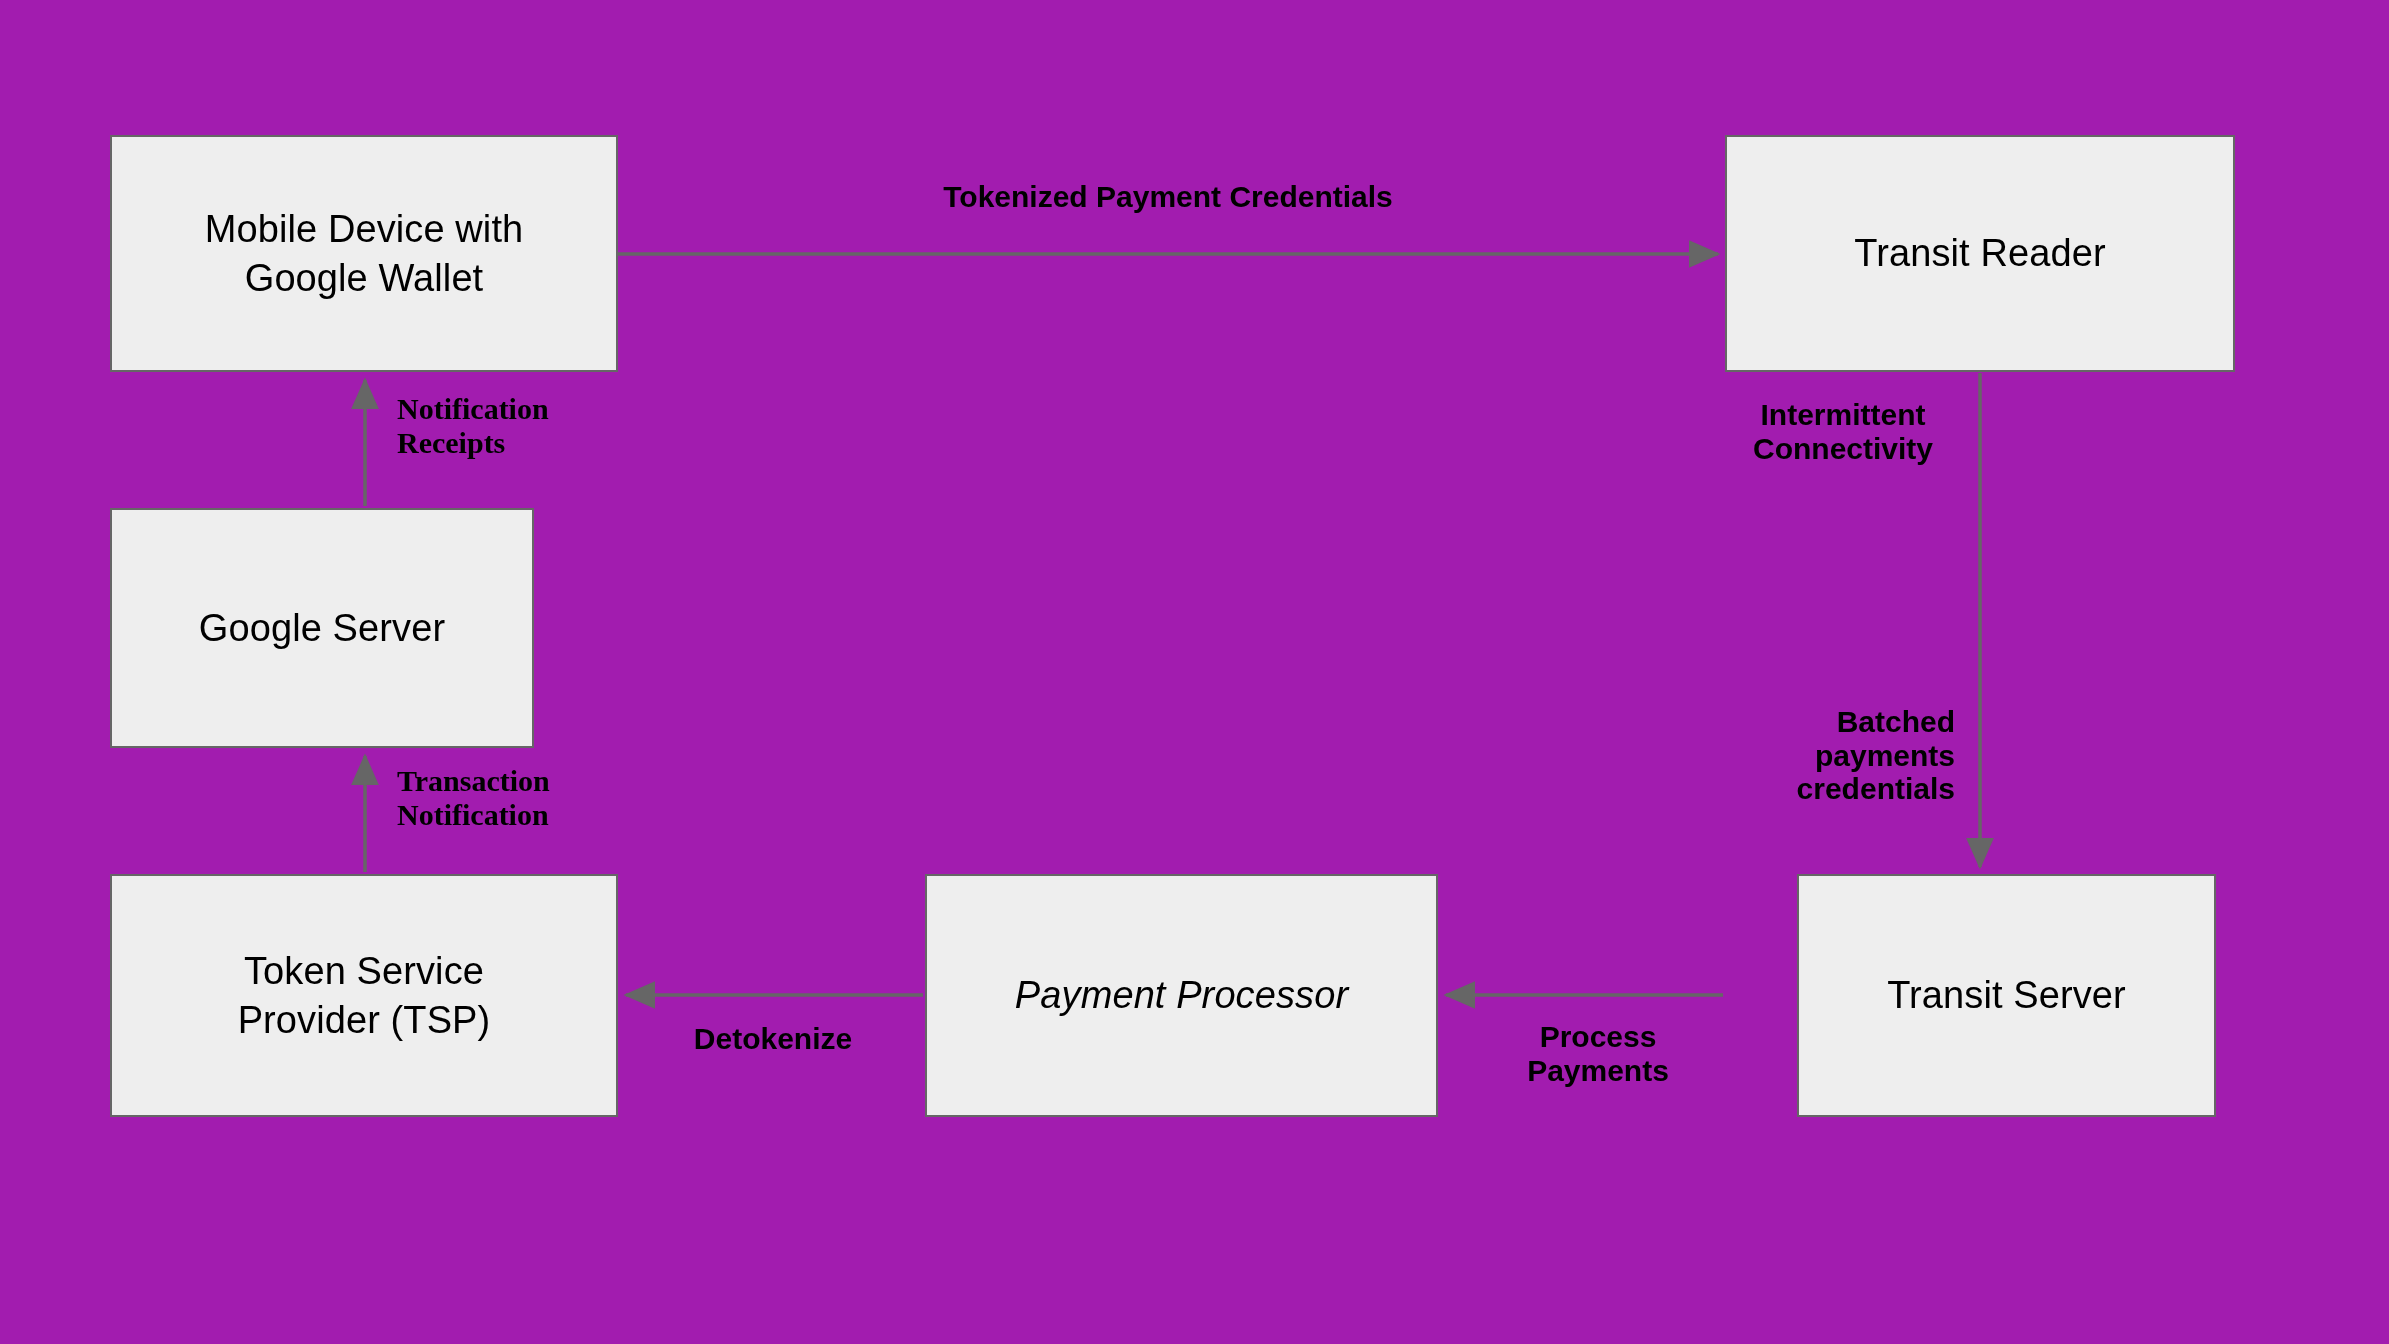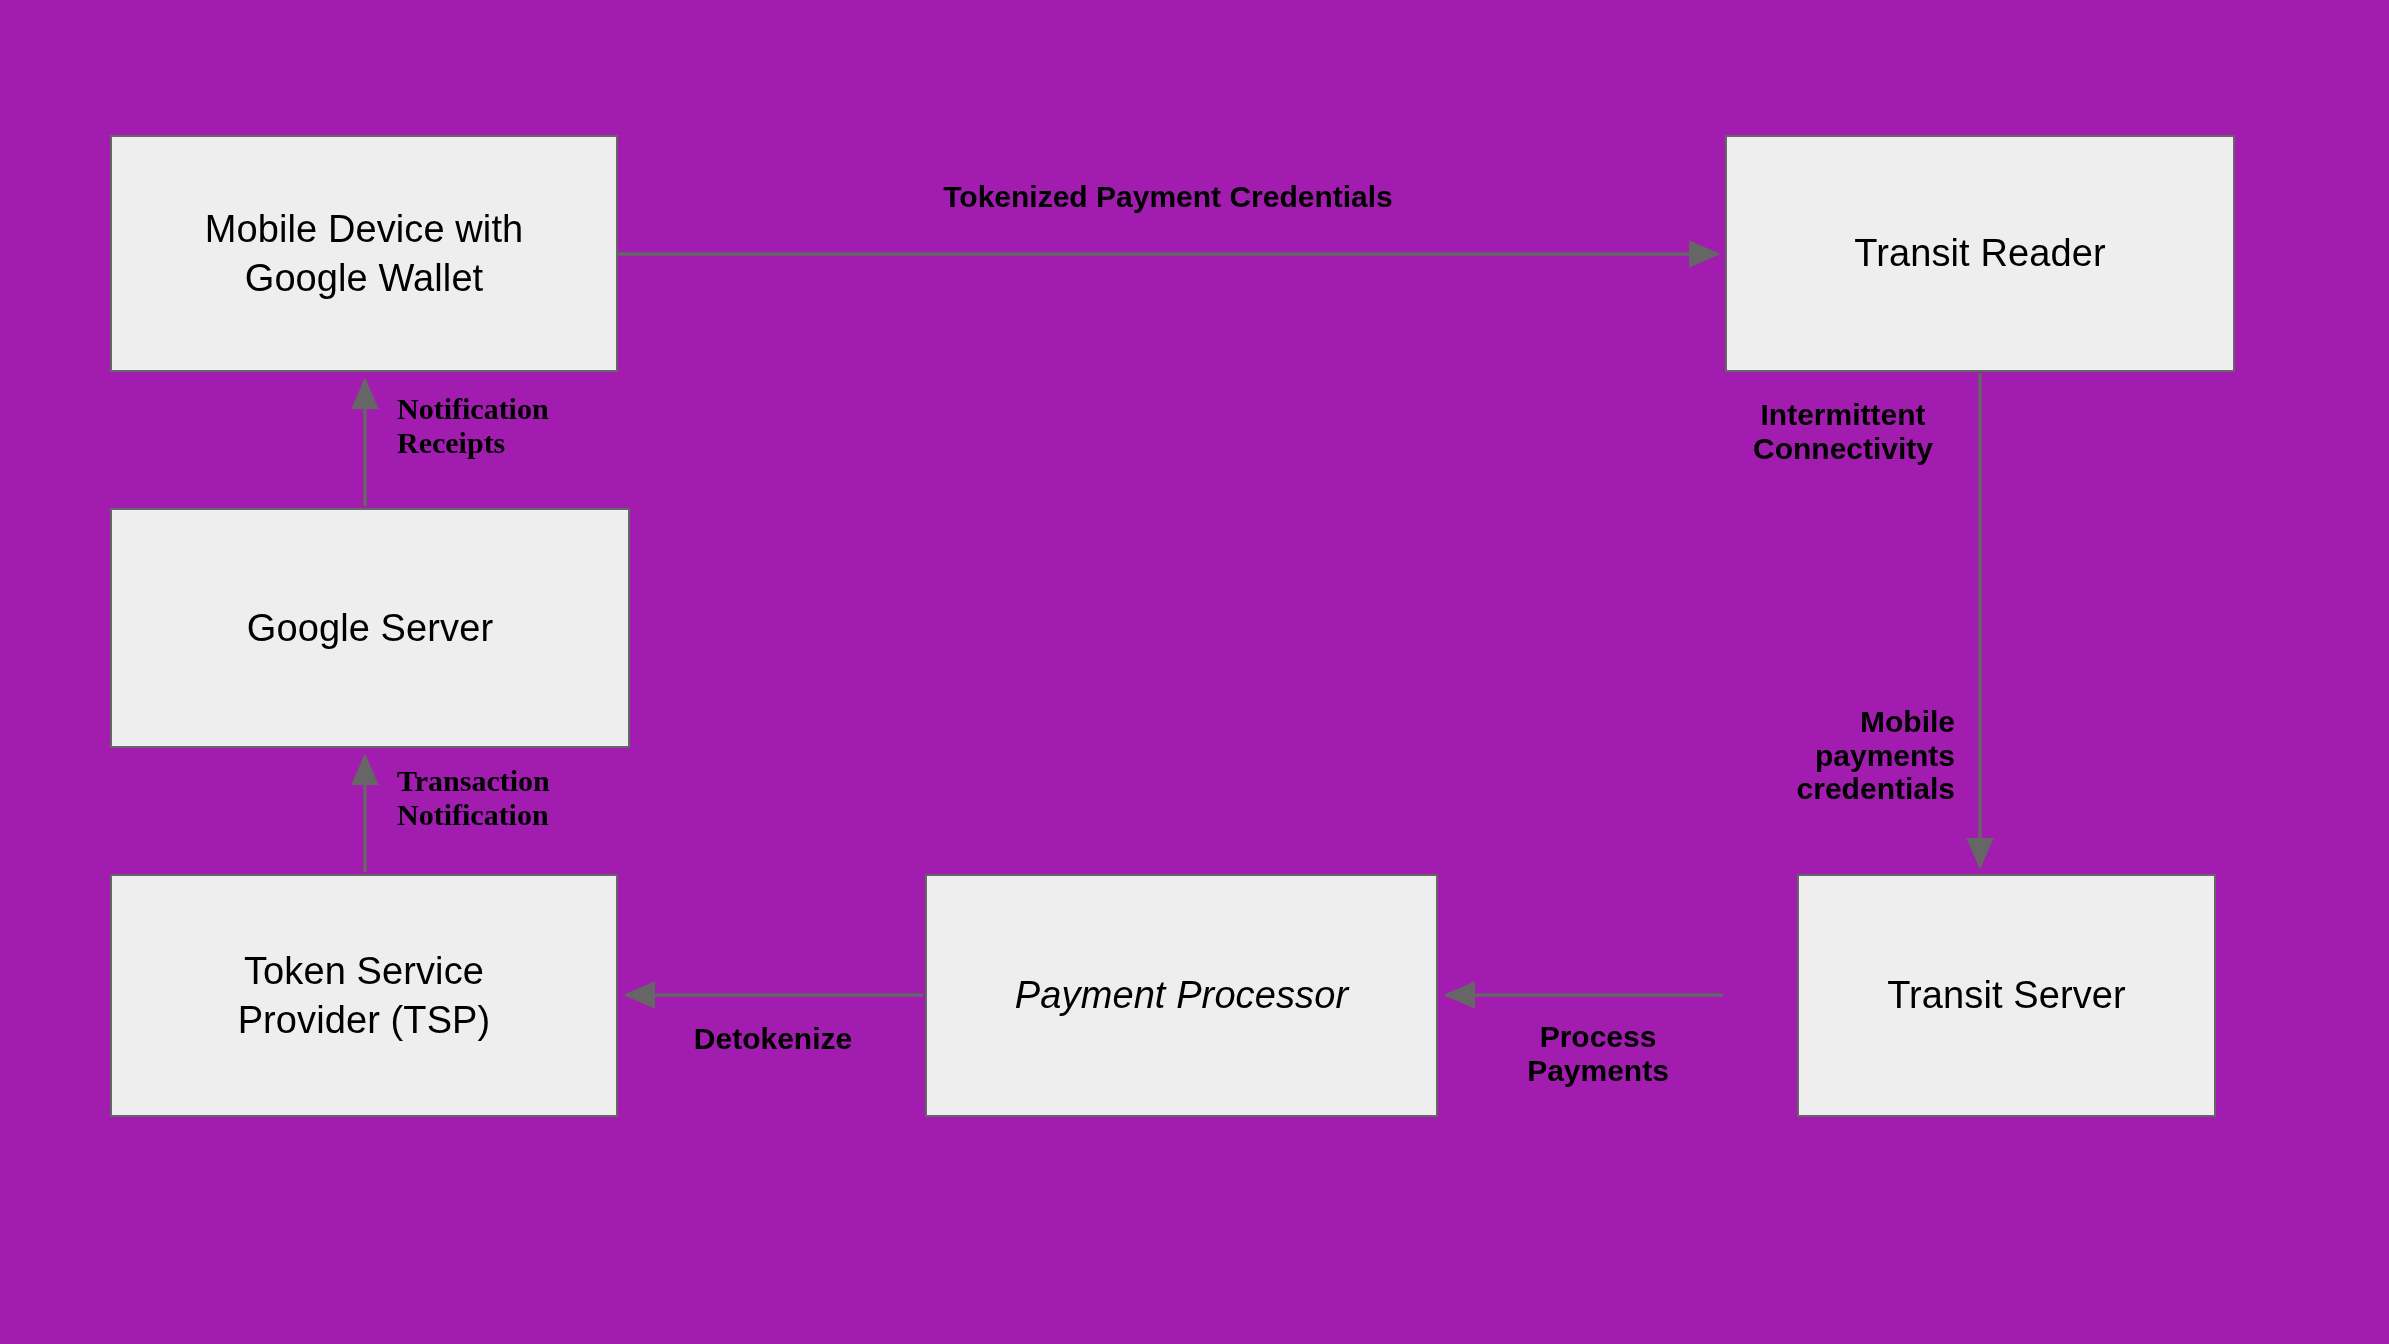--- a/index.html
+++ b/index.html
@@ -68,21 +68,21 @@
     text-align: left;
     font-family: Liberation Serif, serif;
   }
   .edge-label.right {
     text-align: right;
     transform: translateX(-100%);
   }
   
   #node-mobile-device   { left: 110px;  top: 135px;  width: 508px;  height: 237px; }
   #node-transit-reader  { left: 1725px; top: 135px;  width: 510px;  height: 237px; }
-  #node-google-server   { left: 110px;  top: 508px;  width: 520px;  height: 240px; }
+  #node-google-server   { left: 110px;  top: 508px;  width: 424px;  height: 240px; }
   #node-tsp             { left: 110px;  top: 874px;  width: 508px;  height: 243px; }
   #node-payment-proc    { left: 925px;  top: 874px;  width: 513px;  height: 243px; font-style: italic; }
   #node-transit-server  { left: 1797px; top: 874px;  width: 419px;  height: 243px; }
 </style>
 </head>
 <body>
 
 <div id="canvas">
 
   <svg id="edge-layer" viewBox="0 0 2389 1344" width="2389" height="1344" xmlns="http://www.w3.org/2000/svg">
@@ -129,21 +129,21 @@
 
   <div class="node" id="node-transit-server">
     <span class="node-label">Transit Server</span>
   </div>
 
   <div class="edge-label center" style="left: 1168px; top: 180px;">Tokenized Payment Credentials</div>
 
   <div class="edge-label center" style="left: 1843px; top: 398px;">Intermittent
 Connectivity</div>
 
-  <div class="edge-label right" style="left: 1955px; top: 705px;">Mobile
+  <div class="edge-label right" style="left: 1955px; top: 705px;">Batched
 payments
 credentials</div>
 
   <div class="edge-label center" style="left: 1598px; top: 1020px;">Process
 Payments</div>
 
   <div class="edge-label center" style="left: 773px; top: 1022px;">Detokenize</div>
 
   <div class="edge-label left" style="left: 397px; top: 764px;">Transaction
 Notification</div>

